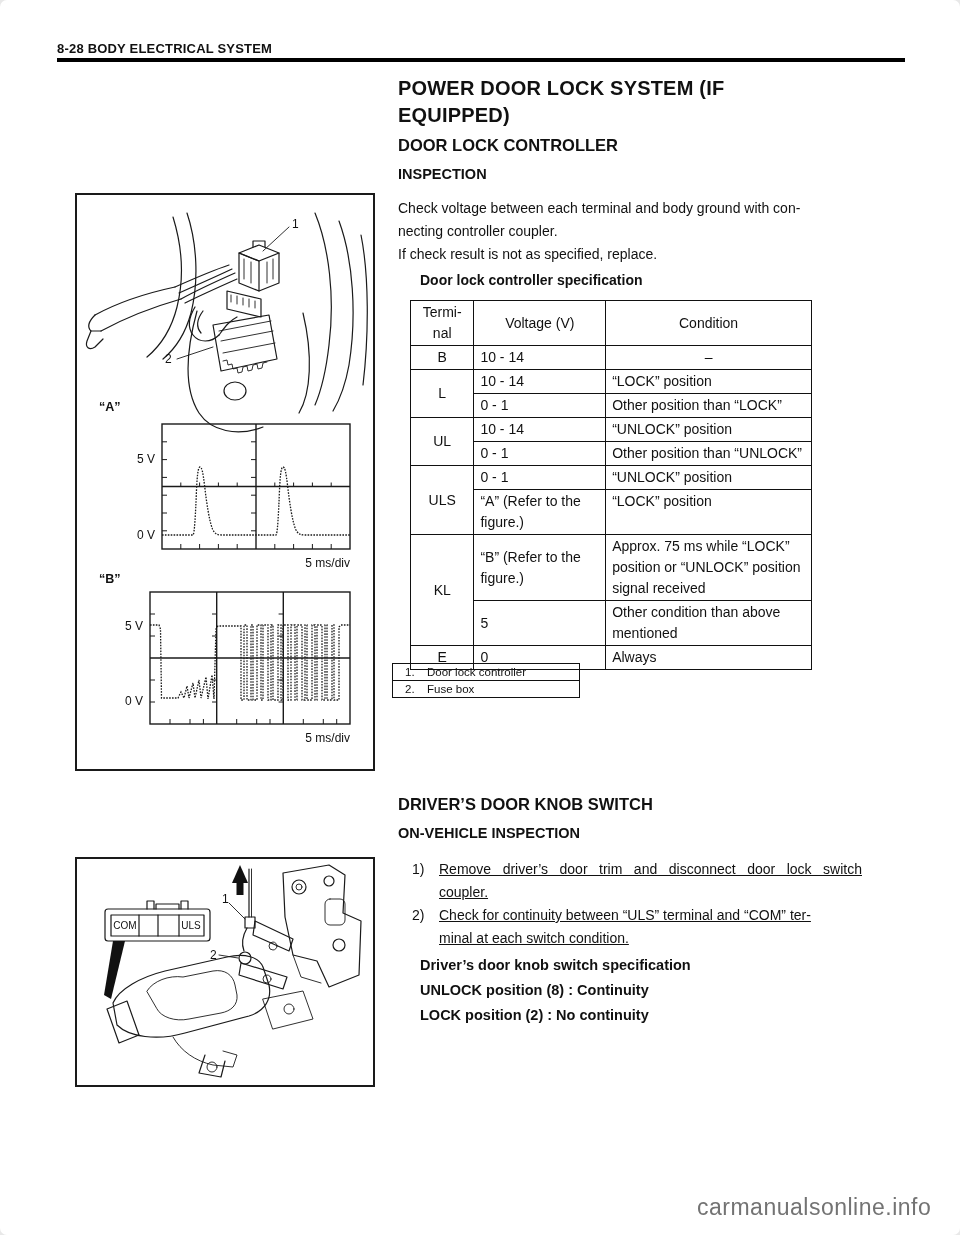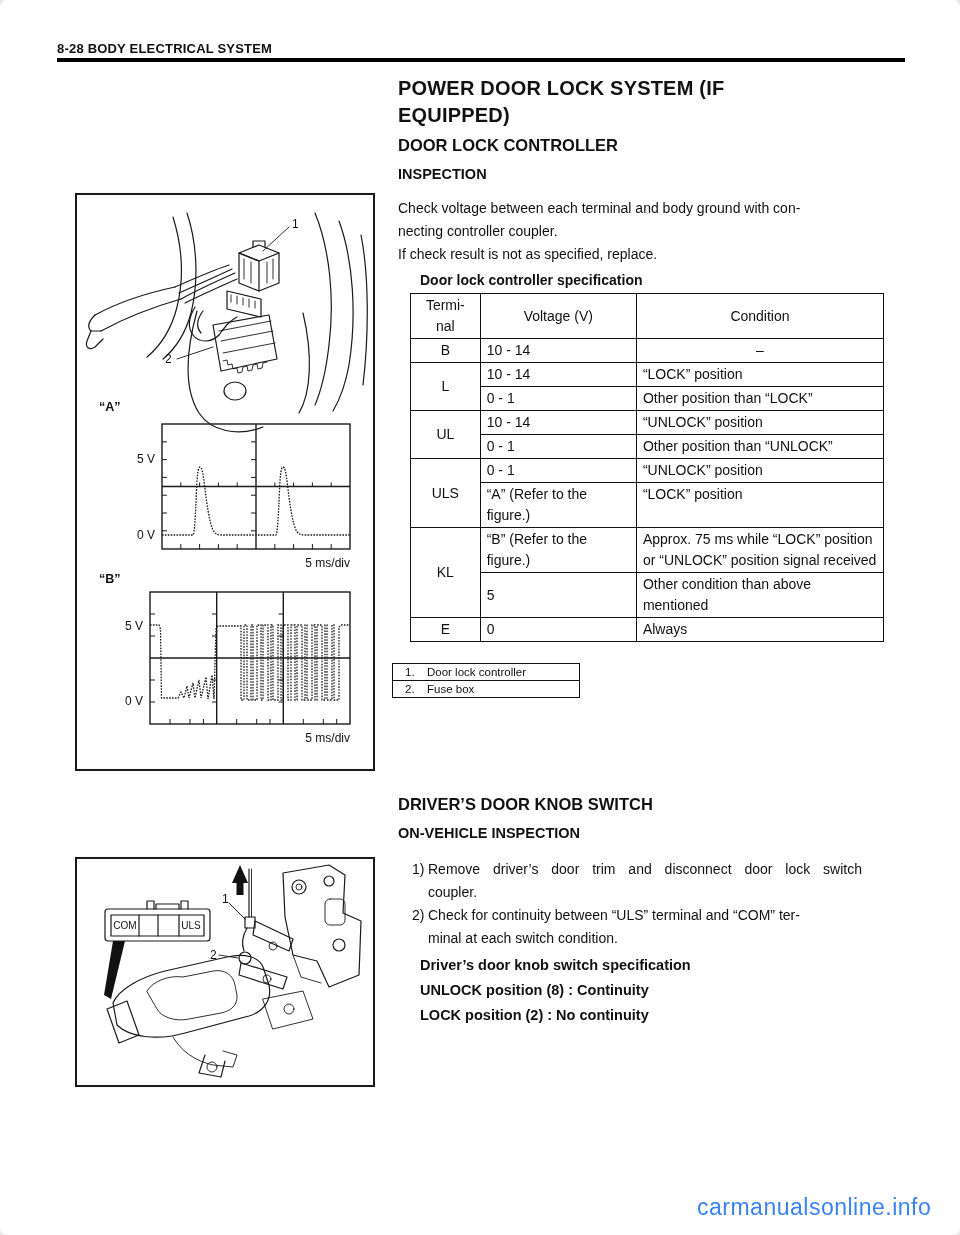--- a/index.html
+++ b/index.html
@@ -17,42 +17,42 @@
   #fig1 { left:75px; top:193px; width:300px; height:578px; }
   #fig2 { left:75px; top:857px; width:300px; height:230px; }
   .fig-box svg { display:block; }
 
   .title { position:absolute; left:398px; top:75px; width:420px; font-size:20px; font-weight:bold; line-height:27px; letter-spacing:.2px; }
   .section1 { position:absolute; left:398px; top:136px; font-size:16.5px; font-weight:bold; }
   .sub1 { position:absolute; left:398px; top:166px; font-size:14.5px; font-weight:bold; }
   .para { position:absolute; left:398px; top:197px; width:464px; font-size:14px; line-height:23px; }
   .tbl-caption { position:absolute; left:420px; top:272px; font-size:14px; font-weight:bold; }
 
-  table.spec { position:absolute; left:410px; top:293px; width:474px; border-collapse:collapse; font-size:14px; }
+  table.spec { position:absolute; left:410px; top:300px; width:402px; border-collapse:collapse; font-size:14px; }
   table.spec th, table.spec td { border:1px solid #111; padding:1px 6px; line-height:21px; }
   table.spec th { font-weight:normal; text-align:center; vertical-align:middle; }
   td.c-term { width:66px; text-align:center; vertical-align:middle; }
   td.c-volt { width:148px; text-align:left; vertical-align:middle; }
   td.c-cond { width:234px; text-align:left; vertical-align:middle; }
   th.h-term { white-space:pre-line; }
 
   table.legend { position:absolute; left:392px; top:663px; width:188px; border-collapse:collapse; font-size:11.5px; }
   table.legend td { border:1px solid #111; padding:1px 4px 1px 12px; line-height:14px; }
   table.legend .num { display:inline-block; width:22px; }
 
   .drv-title { position:absolute; left:398px; top:795px; font-size:16.5px; font-weight:bold; }
   .drv-sub   { position:absolute; left:398px; top:825px; font-size:14.5px; font-weight:bold; }
   .step { position:absolute; left:412px; width:450px; font-size:14px; line-height:23px; }
   .step .num { position:absolute; left:0; top:0; }
-  .step .lines { margin-left:16px; }
+  .step .lines { margin-left:27px;text-decoration:underline; }
   .jline { text-align:justify; text-align-last:justify; }
   #step1 { top:858px; } #step2 { top:904px; }
   .drv-spec { position:absolute; left:420px; top:953px; font-size:14.5px; font-weight:bold; line-height:25px; }
 
-  .watermark { position:absolute; left:697px; top:1194px; font-size:23px; color:#3b82f6; letter-spacing:.5px; }
+  .watermark { position:absolute; left:697px; top:1194px; font-size:23px; color:#737373; letter-spacing:.5px; }
 
   .ln { stroke:#1a1a1a; stroke-width:1.2; fill:none; stroke-linecap:round; stroke-linejoin:round; }
   .thin { stroke-width:.9; }
   .trace { stroke:#1a1a1a; stroke-width:1.3; fill:none; stroke-dasharray:1.6 1.3; }
   .grid { stroke:#1a1a1a; stroke-width:1.4; fill:none; }
   .tick { stroke:#1a1a1a; stroke-width:1; }
   .figtext { font-family:"Liberation Sans", sans-serif; font-size:12px; fill:#111; }
   .figtext-b { font-family:"Liberation Sans", sans-serif; font-size:12.5px; font-weight:bold; fill:#111; }
   .figtext-s { font-family:"Liberation Sans", sans-serif; font-size:10px; fill:#111; }
   .blackfill { fill:#111; stroke:none; }

